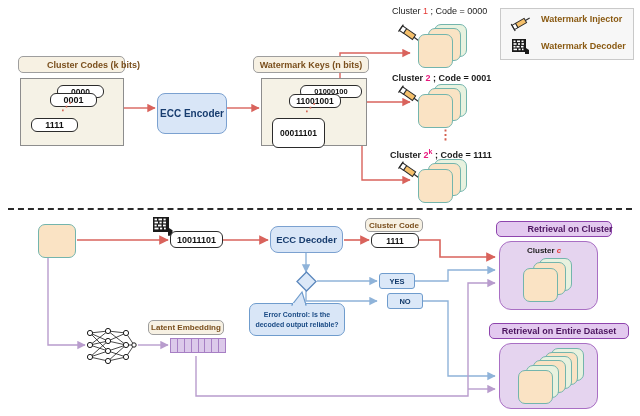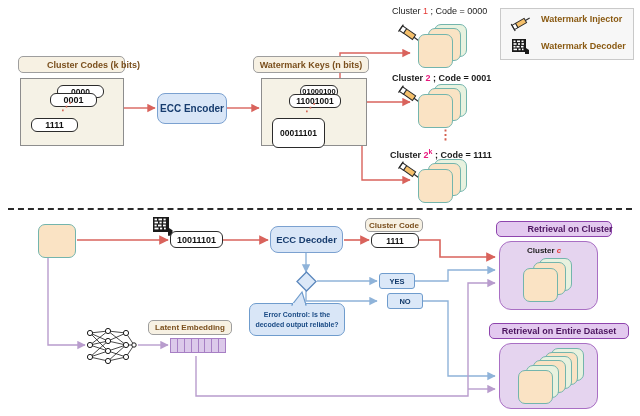--- a/index.html
+++ b/index.html
@@ -131,25 +131,25 @@
   </div>
 </div>
 
 <div class="abs tag" style="left:18px;top:56px;width:107px;height:17px;font-size:9px;padding-left:44px;">Cluster Codes (k bits)</div>
 <div class="abs cream-box" style="left:20px;top:78px;width:104px;height:68px;"></div>
 <div class="abs chip" style="left:57px;top:85px;width:47px;height:13px;font-size:8.5px;">0000</div>
 <div class="abs chip" style="left:50px;top:93px;width:47px;height:14px;font-size:9px;">0001</div>
 <div class="abs dots" style="left:61px;top:105px;font-size:11px;">⋰</div>
 <div class="abs chip" style="left:31px;top:118px;width:47px;height:14px;font-size:9px;">1111</div>
 
-<div class="abs blue-box" style="left:157px;top:93px;width:70px;height:31px;font-size:10px;">ECC Encoder</div>
+<div class="abs blue-box" style="left:157px;top:93px;width:70px;height:41px;font-size:10px;">ECC Encoder</div>
 
 <div class="abs tag" style="left:253px;top:56px;width:116px;height:17px;font-size:9px;">Watermark Keys (n bits)</div>
 <div class="abs cream-box" style="left:261px;top:78px;width:106px;height:68px;"></div>
-<div class="abs chip" style="left:300px;top:85px;width:38px;height:13px;font-size:7.5px;">01000100</div>
+<div class="abs chip" style="left:300px;top:85px;width:62px;height:13px;font-size:7.5px;">01000100</div>
 <div class="abs chip" style="left:289px;top:94px;width:52px;height:14px;font-size:8.5px;">11001001</div>
 <div class="abs dots" style="left:305px;top:106px;font-size:11px;">⋰</div>
 <div class="abs chip" style="left:272px;top:118px;width:53px;height:30px;font-size:8.5px;">00011101</div>
 
 <div class="abs" style="left:392px;top:6px;font-size:9px;font-weight:normal;color:#1b1b1b;white-space:nowrap;">
   <span>Cluster</span>
   <span style="color:#e53935;">1</span>
   <span>; Code = 0000</span>
 </div>
 <div class="abs" style="left:396px;top:23px;">
@@ -279,21 +279,21 @@
         <circle cx="26" cy="26" r="2.6"></circle>
         <circle cx="26" cy="36" r="2.6"></circle>
       <circle cx="44" cy="8" r="2.6"></circle>
         <circle cx="44" cy="20" r="2.6"></circle>
         <circle cx="44" cy="32" r="2.6"></circle>
       <circle cx="52" cy="20" r="2.2"></circle>
     </g>
   </svg>
 </div>
 
-<div class="abs tag" style="left:148px;top:320px;width:84px;height:15px;font-size:8px;">Latent Embedding</div>
+<div class="abs tag" style="left:148px;top:320px;width:76px;height:15px;font-size:8px;">Latent Embedding</div>
 <div class="abs" style="left:170px;top:338px;width:56px;height:15px;display:flex;">
   <div style="flex:1;border:1px solid #a77fc4;background:#dcc9ea;box-sizing:border-box;"></div>
   <div style="flex:1;border:1px solid #a77fc4;border-left:none;background:#dcc9ea;box-sizing:border-box;"></div>
   <div style="flex:1;border:1px solid #a77fc4;border-left:none;background:#dcc9ea;box-sizing:border-box;"></div>
   <div style="flex:1;border:1px solid #a77fc4;border-left:none;background:#dcc9ea;box-sizing:border-box;"></div>
   <div style="flex:1;border:1px solid #a77fc4;border-left:none;background:#dcc9ea;box-sizing:border-box;"></div>
   <div style="flex:1;border:1px solid #a77fc4;border-left:none;background:#dcc9ea;box-sizing:border-box;"></div>
   <div style="flex:1;border:1px solid #a77fc4;border-left:none;background:#dcc9ea;box-sizing:border-box;"></div>
   <div style="flex:1;border:1px solid #a77fc4;border-left:none;background:#dcc9ea;box-sizing:border-box;"></div>
 </div>

